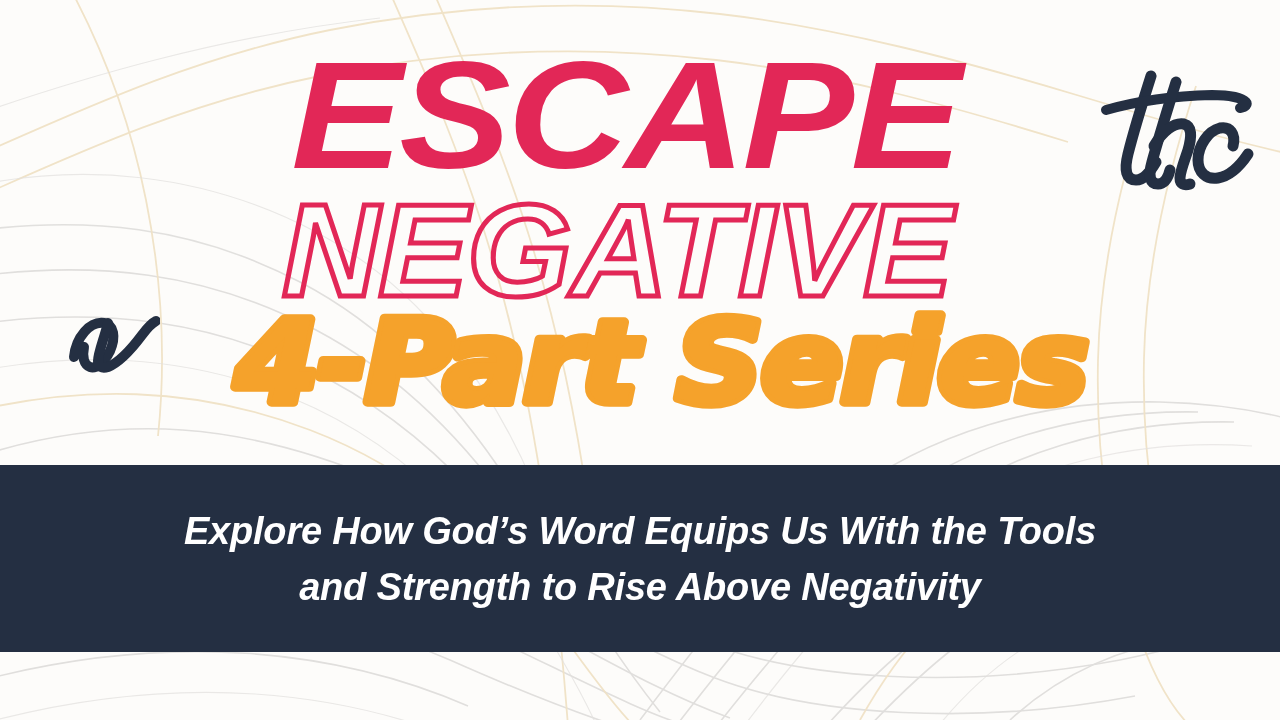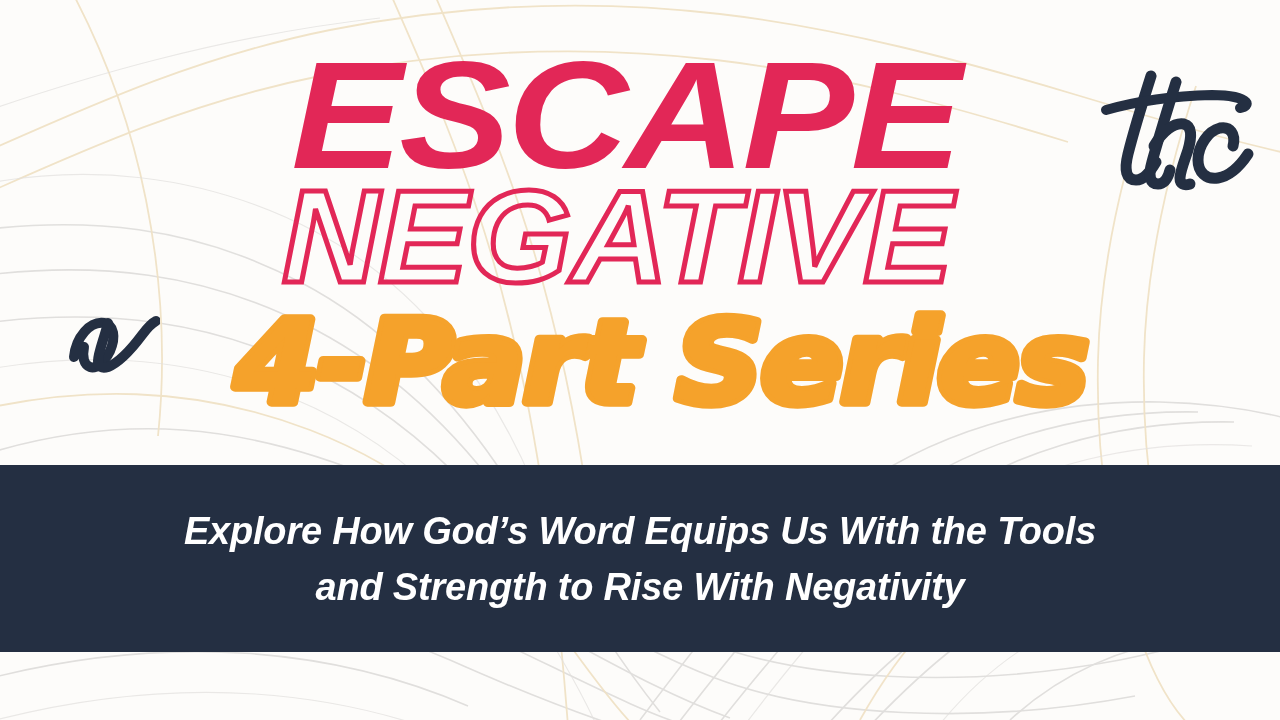--- a/index.html
+++ b/index.html
@@ -44,21 +44,21 @@
   #word-the {
     position:absolute;
     left:1088px; top:62px;
     width:175px; height:135px;
   }
   #word-the svg { display:block; width:100%; height:100%; }
 
   
   #line-negative {
     position:absolute;
-    left:28px; top:176px;
+    left:28px; top:190px;
     width:1178px; height:122px;
   }
   #line-negative svg { display:block; width:100%; height:100%; }
 
   
   #word-a {
     position:absolute;
     left:68px; top:297px;
     width:92px; height:78px;
   }
@@ -181,16 +181,16 @@
     <div id="line-series">
       <svg viewBox="0 0 1076 112" preserveAspectRatio="none" aria-hidden="true">
         <text x="538" y="92" text-anchor="middle" font-family="&quot;DejaVu Sans&quot;, sans-serif" font-size="108" font-weight="bold" letter-spacing="-2" transform="translate(538,0) scale(1.12,1.05) translate(-538,0)" fill="#f5a22b" stroke="#f5a22b" stroke-width="9" stroke-linejoin="round" paint-order="stroke">4-Part Series</text>
       </svg>
     </div>
 
   </div>
 
   <div id="subtitle-banner">
     <div class="subtitle-line">Explore How God’s Word Equips Us With the Tools</div>
-    <div class="subtitle-line">and Strength to Rise With Negativity</div>
+    <div class="subtitle-line">and Strength to Rise Above Negativity</div>
   </div>
 
 </div>
 
 </body></html>

